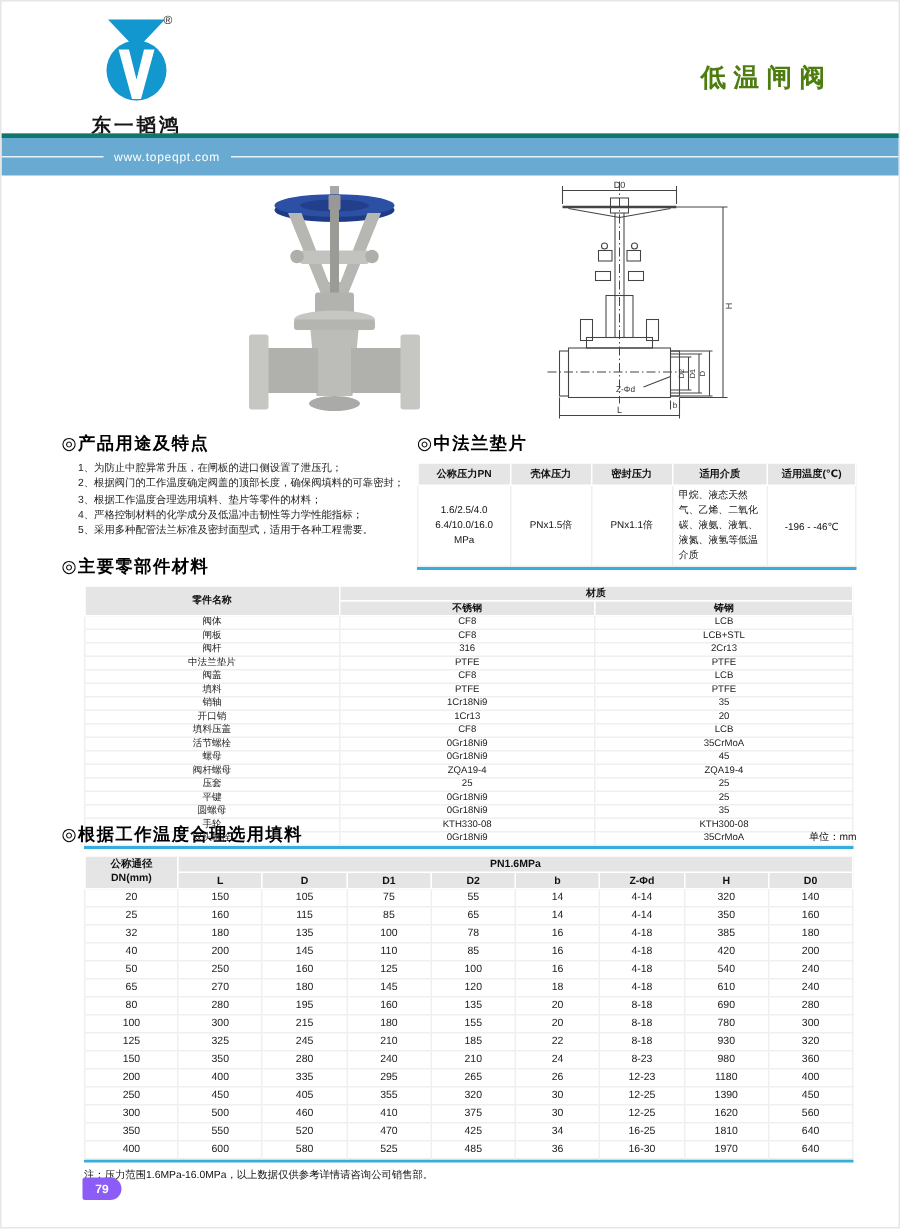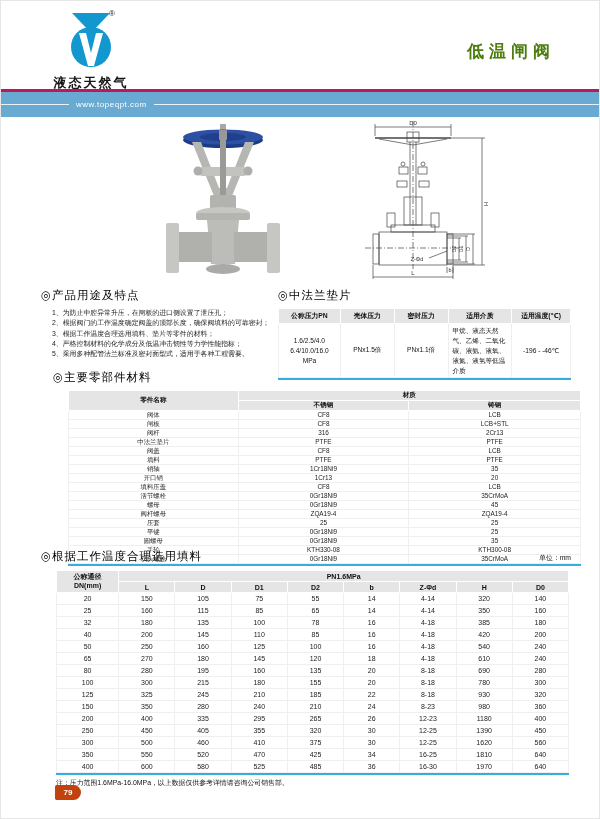--- a/index.html
+++ b/index.html
@@ -7,34 +7,34 @@
   body { font-family:"Liberation Sans","DejaVu Sans",sans-serif; background:#fff; color:#111; }
   .page { position:relative; width:600px; height:819px; background:#fff; border:1px solid #e6e6e6; overflow:hidden; }
 
   
   .logo-block { position:absolute; left:50px; top:11px; width:80px; text-align:center; }
   .reg { position:absolute; left:58px; top:-3px; font-size:8px; color:#222; }
   .brand { font-size:13px; font-weight:bold; letter-spacing:2px; color:#161616; margin-top:2px; white-space:nowrap; }
   .page-title { position:absolute; top:39px; right:44px; font-size:17px; font-weight:bold; letter-spacing:5px; color:#4d7c0f; }
 
   
-  .banner { position:absolute; top:88px; left:0; width:600px; height:28px; background:#69aad3; border-top:3px solid #be185d; }
+  .banner { position:absolute; top:88px; left:0; width:600px; height:28px; background:#69aad3; border-top:3px solid #0f766e; }
   .banner-inner { display:flex; align-items:center; height:100%; }
   .rule { height:1px; background:rgba(255,255,255,.85); }
   .rule-l { width:68px; }
   .rule-r { flex:1; }
   .url { color:#fff; font-size:8px; margin:0 7px; letter-spacing:.5px; white-space:nowrap; }
 
   
   .photo { position:absolute; left:147px; top:121px; }
   .drawing { position:absolute; left:350px; top:116px; }
   .drawing text { font-family:"Liberation Sans",sans-serif; fill:#333; }
 
   
-  .sec-h { font-size:11.5px; font-weight:normal; color:#000; letter-spacing:1px; white-space:nowrap; }
+  .sec-h { font-size:11.5px; font-weight:bold; color:#000; letter-spacing:1px; white-space:nowrap; }
 
   
   .features { position:absolute; left:40px; top:287px; width:236px; }
   .features .sec-h { margin-bottom:5px; }
   .feat-item { font-size:6.9px; line-height:1.5; color:#222; text-indent:11px; }
 
   
   table { border-collapse:collapse; width:100%; }
   th { background:#e5e5e5; font-weight:bold; border:1px solid #fff; }
   td { border:1px solid #efefef; text-align:center; }
@@ -42,52 +42,52 @@
 
   
   .perf { position:absolute; left:277px; top:287px; width:293px; }
   .perf .tbl-wrap { margin-top:5px; }
   .perf th { font-size:6.8px; height:15px; }
   .perf td { font-size:6.6px; height:48px; vertical-align:middle; padding:1px 2px; }
   .pn-cell { white-space:pre-line; line-height:1.45; }
   .media-cell { text-align:left !important; padding:2px 4px !important; line-height:1.5; }
 
   
-  .materials { position:absolute; left:40px; top:369px; width:530px;margin-left:12px; }
+  .materials { position:absolute; left:40px; top:369px; width:530px; }
   .materials .tbl-wrap { margin:5px 0 0 15px; width:513px; }
   .materials th { font-size:6.6px; height:9px; padding:0; }
   .materials td { font-size:6.4px; height:8px; line-height:8px; padding:0; color:#222; }
 
   
   .dims { position:absolute; left:40px; top:548px; width:530px; }
   .dims .unit { position:absolute; right:0; top:4px; font-size:6.8px; font-weight:normal; color:#111; }
   .dims .tbl-wrap { margin:6px 0 0 15px; width:513px; }
   .dims th { font-size:7px; height:11px; padding:0; }
   .dims th div { line-height:1.25; }
   .dims td { font-size:7px; height:11px; line-height:11px; padding:0; color:#222; }
   .note { font-size:6.9px; margin:3px 0 0 15px; color:#111; }
 
   
-  .page-num { position:absolute; left:54px; top:784px; width:26px; height:15px; background:#c2410c;
+  .page-num { position:absolute; left:54px; top:784px; width:26px; height:15px; background:#8b5cf6;
               color:#fff; font-size:8px; font-weight:bold; display:flex; align-items:center;
               justify-content:center; border-radius:2px 9px 9px 2px; }
 </style>
 </head>
 <body>
 
 <div class="page">
 
   <div class="logo-block">
     <svg width="52" height="56" viewBox="0 0 52 56">
       <polygon points="7,1 45,1 26,21" fill="#1397cf"></polygon>
       <circle cx="26" cy="35" r="20" fill="#1397cf"></circle>
       <polygon points="14,21 21,21 26,41 31,21 38,21 29,54 23,54" fill="#ffffff"></polygon>
     </svg>
     <span class="reg">®</span>
-    <div class="brand">液态天然气</div>
+    <div class="brand">东一韬鸿</div>
   </div>
   <h1 class="page-title">低温闸阀</h1>
 
   <div class="banner">
     <div class="banner-inner">
       <span class="rule rule-l"></span>
       <span class="url">www.topeqpt.com</span>
       <span class="rule rule-r"></span>
     </div>
   </div>

